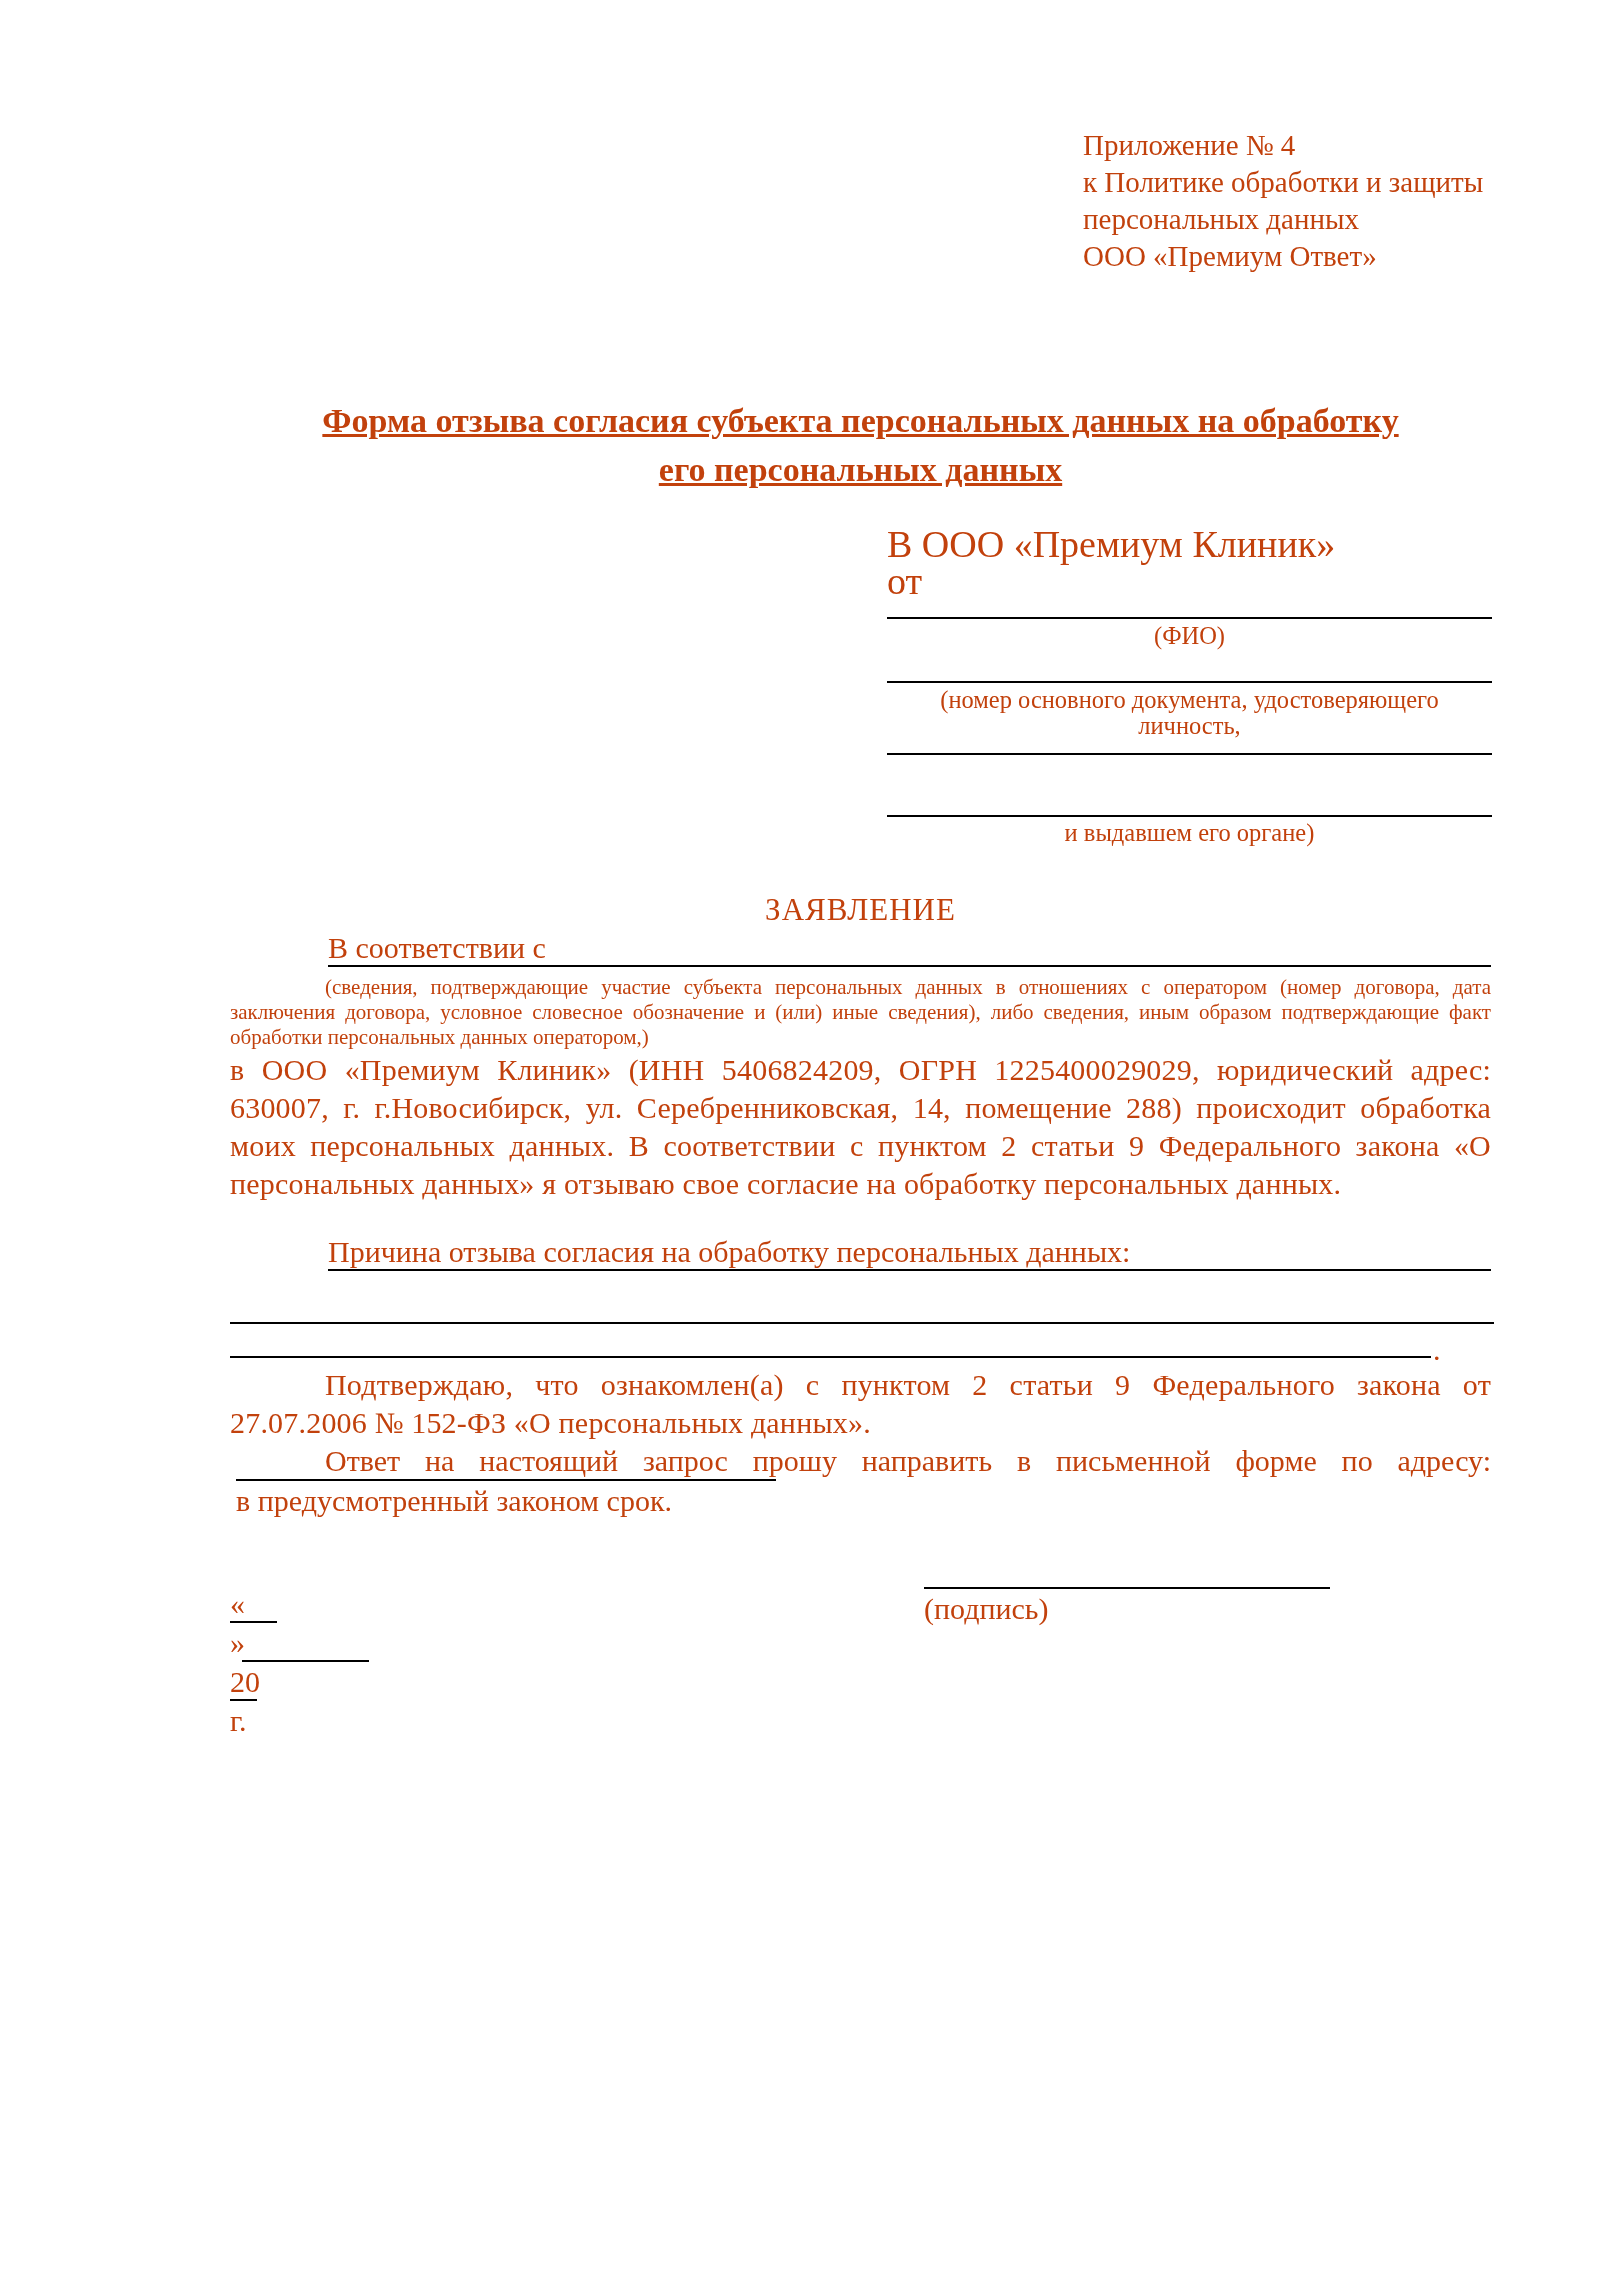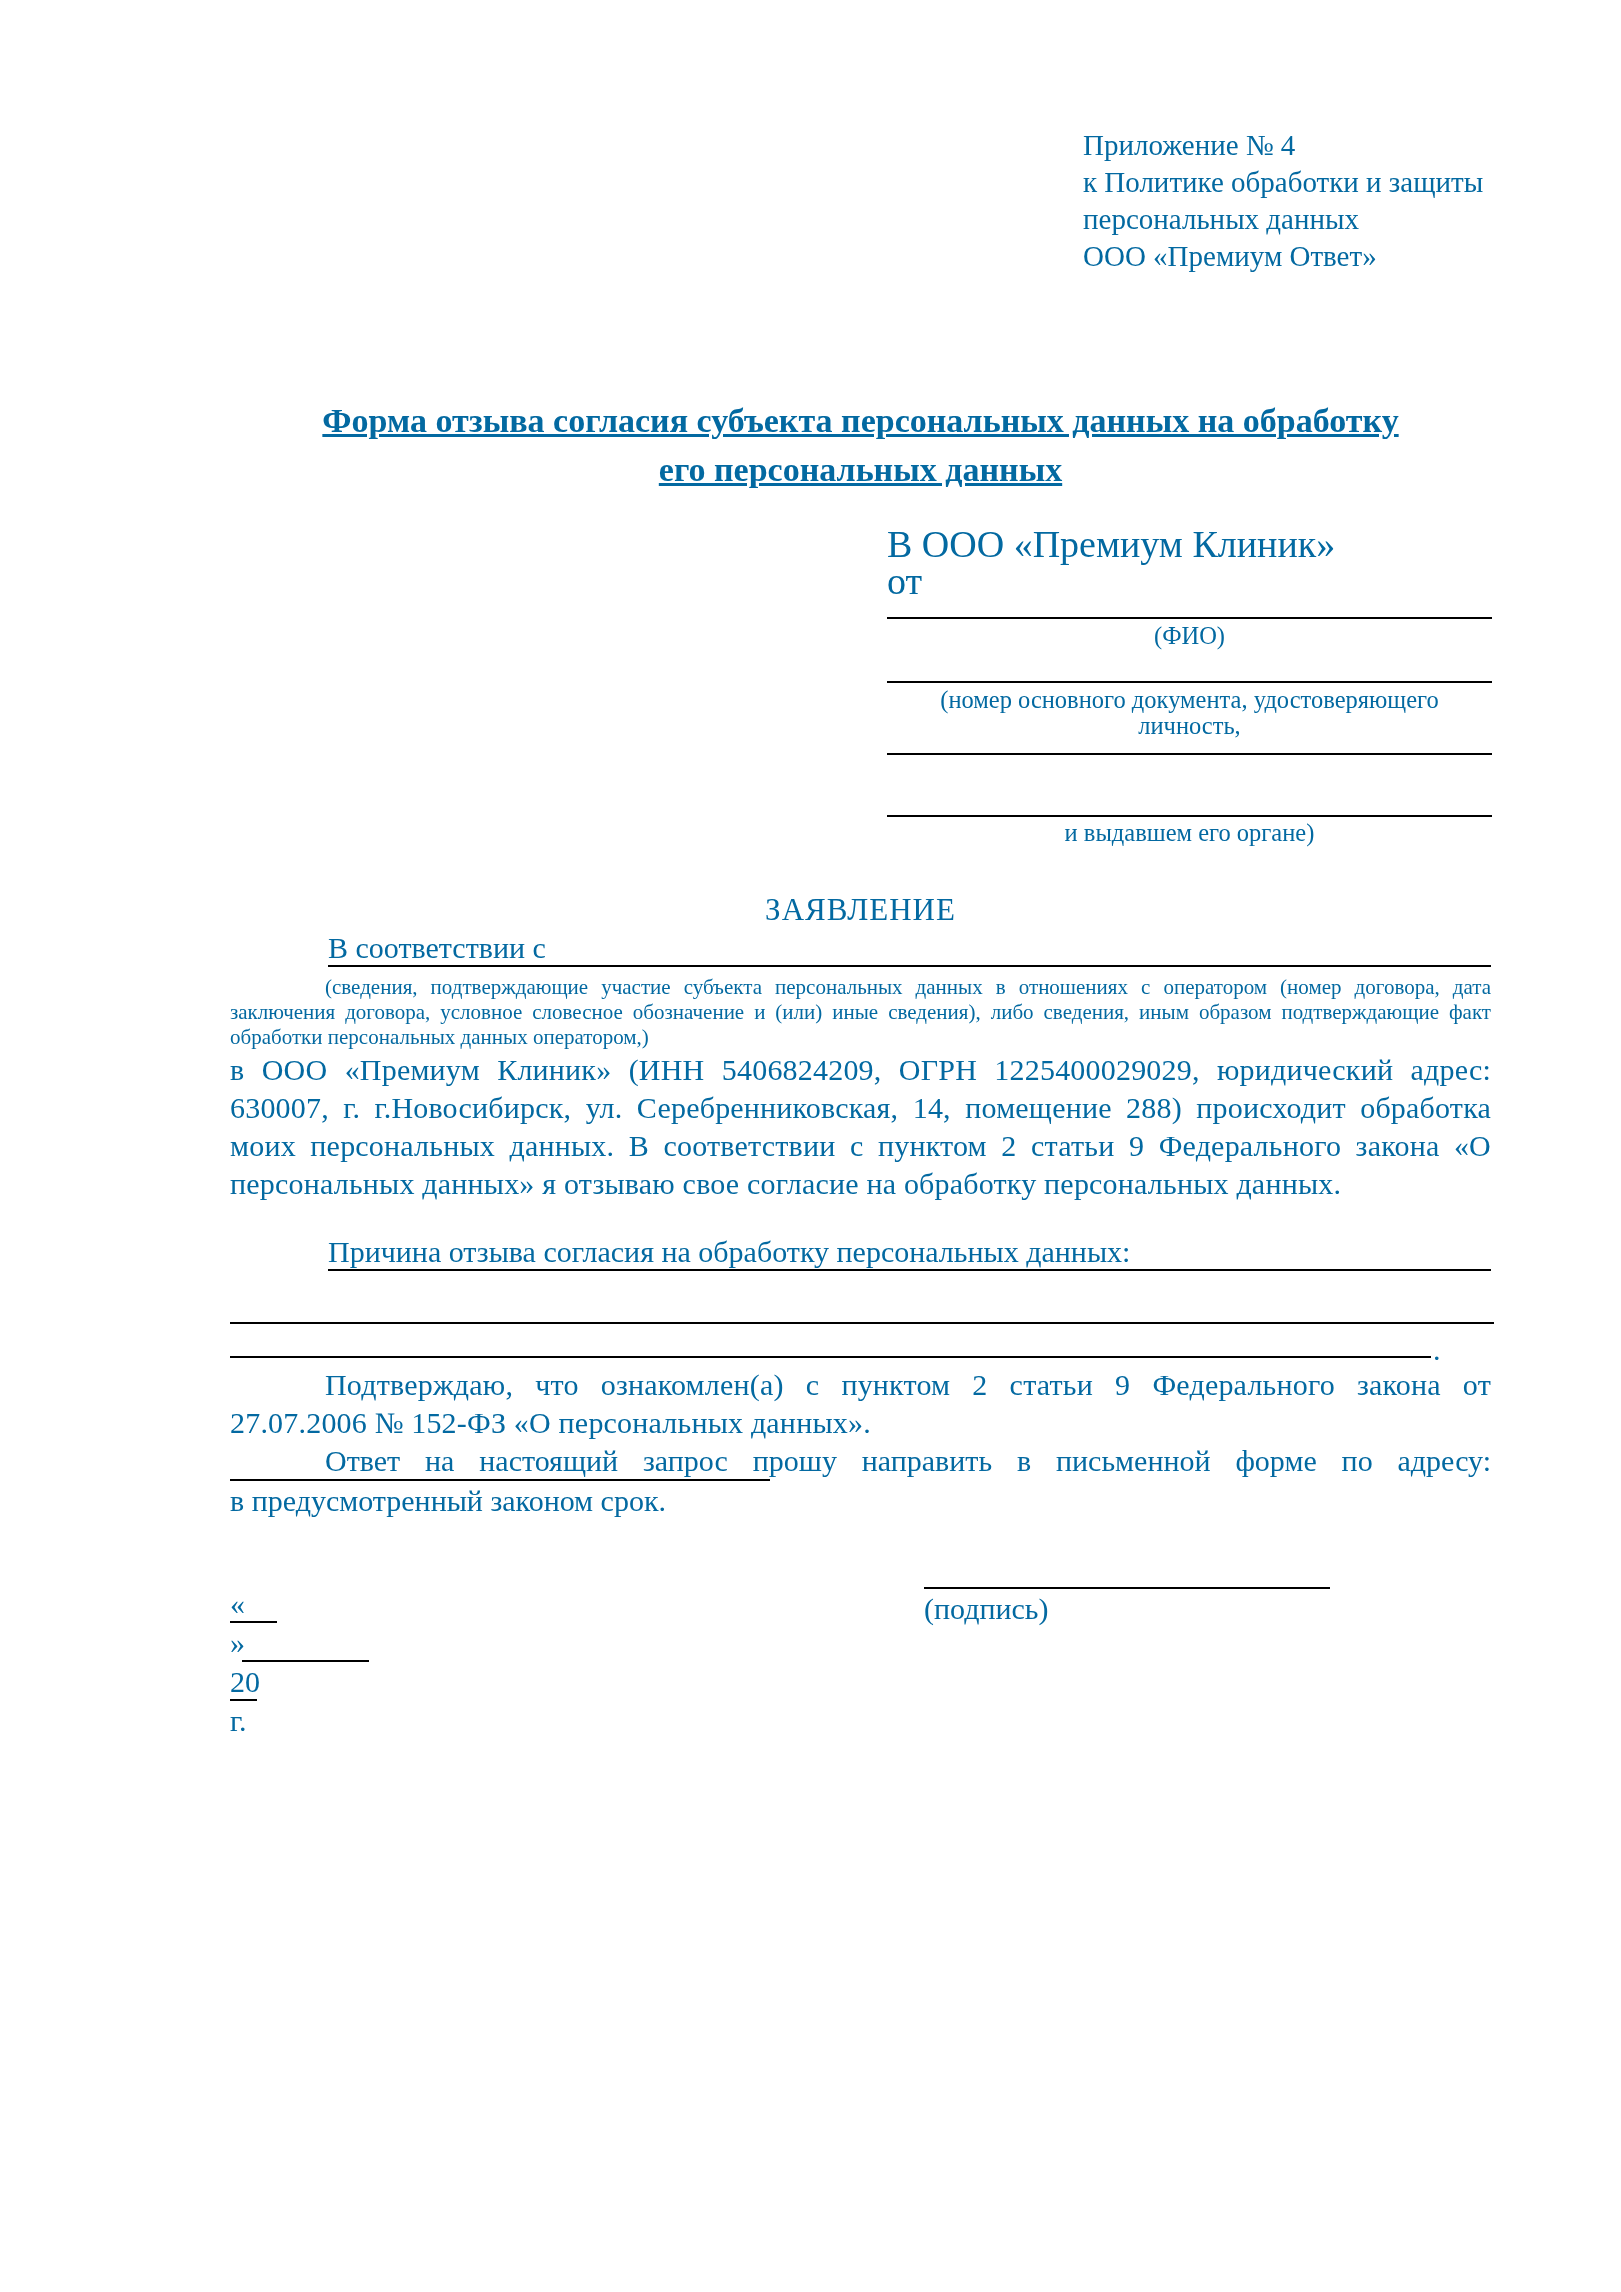--- a/index.html
+++ b/index.html
@@ -1,21 +1,21 @@
 <!DOCTYPE html>
 <html><head>
 <meta charset="utf-8">
 <style>
   html,body{margin:0;padding:0;background:#fff;}
   .page{
     position:relative;
     width:1621px;height:2293px;
     background:#fff;
     font-family:"Liberation Serif","DejaVu Serif",serif;
-    color:#0369a1;
+    color:#c2410c;
     overflow:hidden;
   }
   .abs{position:absolute;}
   
   .appendix{left:1083px;top:127px;font-size:29px;line-height:37px;}
   
   .doc-title{left:230px;top:396px;width:1261px;text-align:center;font-weight:bold;font-size:34px;line-height:49px;text-decoration:underline;}
   
   .addr-to{left:887px;top:526px;width:605px;font-size:38px;line-height:37px;}
   .wline{border-top:2.9px solid #000;}
@@ -26,21 +26,21 @@
   .fill-line{flex:1 1 auto;border-bottom:2.9px solid #000;margin-bottom:4.9px;}
   .accordance{left:230px;top:931px;width:1261px;height:39px;padding-left:98px;box-sizing:border-box;white-space:nowrap;}
   .footnote{left:230px;top:975px;width:1261px;font-size:21px;line-height:25px;text-align:justify;text-indent:95px;}
   .bodypar{left:230px;top:1051px;width:1261px;font-size:30px;line-height:38px;text-align:justify;letter-spacing:0.2px;font-family:Liberation Serif, serif;}
   .reason{left:230px;top:1235px;width:1261px;height:39px;padding-left:98px;box-sizing:border-box;white-space:nowrap;}
   .blank1{left:230px;top:1322px;width:1264px;}
   .blank2{left:230px;top:1356px;width:1201px;}
   .period{left:1433px;top:1333px;font-size:30px;}
   .confirm{left:230px;top:1366px;width:1261px;font-size:30px;line-height:38px;text-align:justify;text-indent:95px;letter-spacing:0.2px;}
   .reply{left:230px;top:1442px;width:1261px;font-size:30px;line-height:38px;text-align:justify;text-align-last:justify;text-indent:95px;}
-  .replyline{left:230px;top:1479px;width:1261px;height:39px;white-space:nowrap;}
+  .replyline{left:236px;top:1479px;width:1261px;height:39px;white-space:nowrap;}
   .replyline .wl{border-bottom:2.9px solid #000;margin-bottom:2.9px;width:540px;flex:0 0 auto;}
   .daterow{left:230px;top:1587px;height:37px;white-space:nowrap;}
   .daterow .wl{border-bottom:2.9px solid #000;margin-bottom:2.9px;flex:0 0 auto;}
   .signrow{left:924px;top:1587px;height:37px;white-space:nowrap;}
   .signrow .wl{border-bottom:2.9px solid #000;margin-bottom:2.9px;width:406px;flex:0 0 auto;}
 </style>
 </head>
 <body>
 
 <div class="page">

